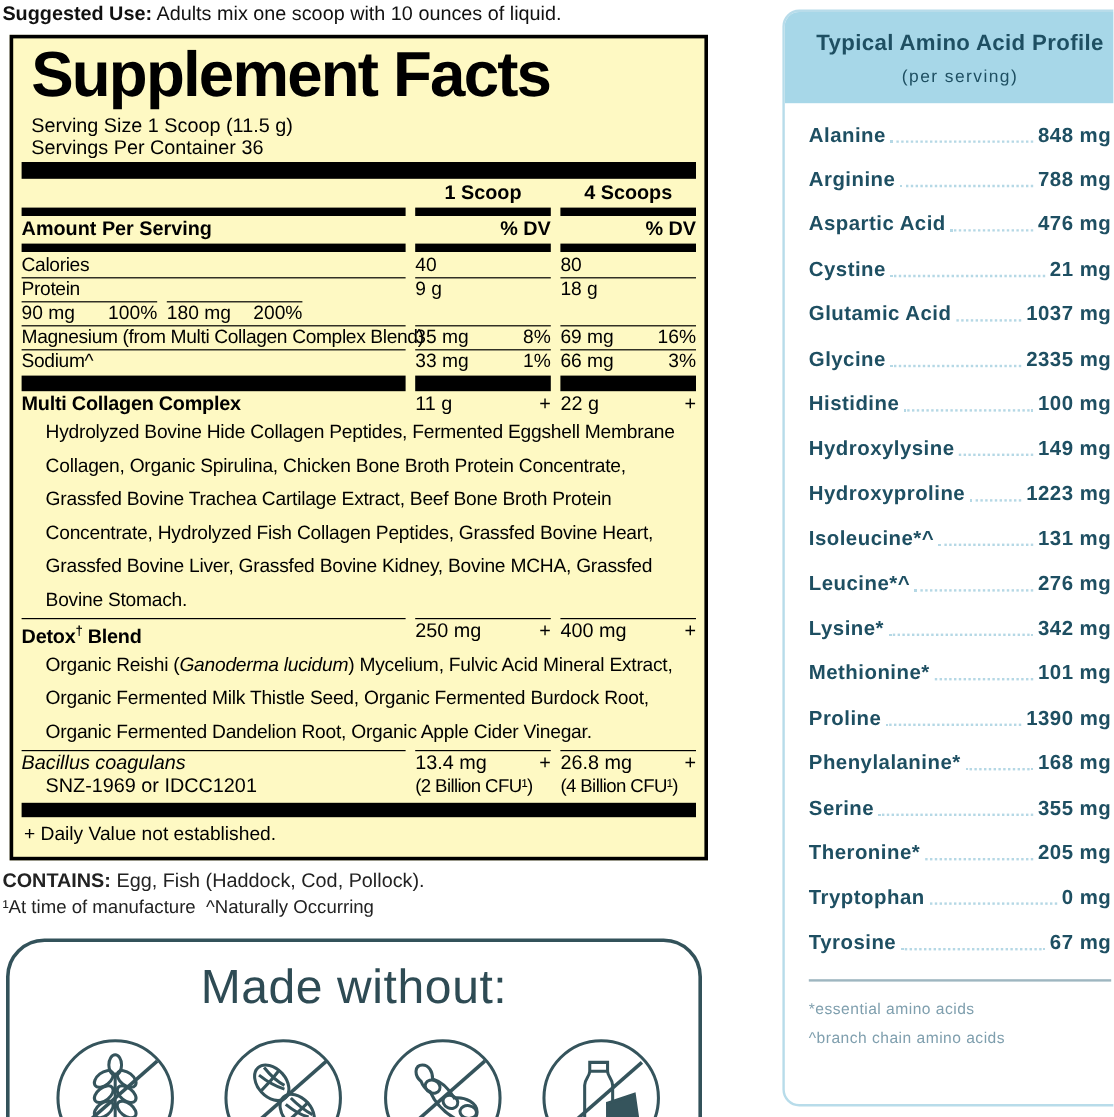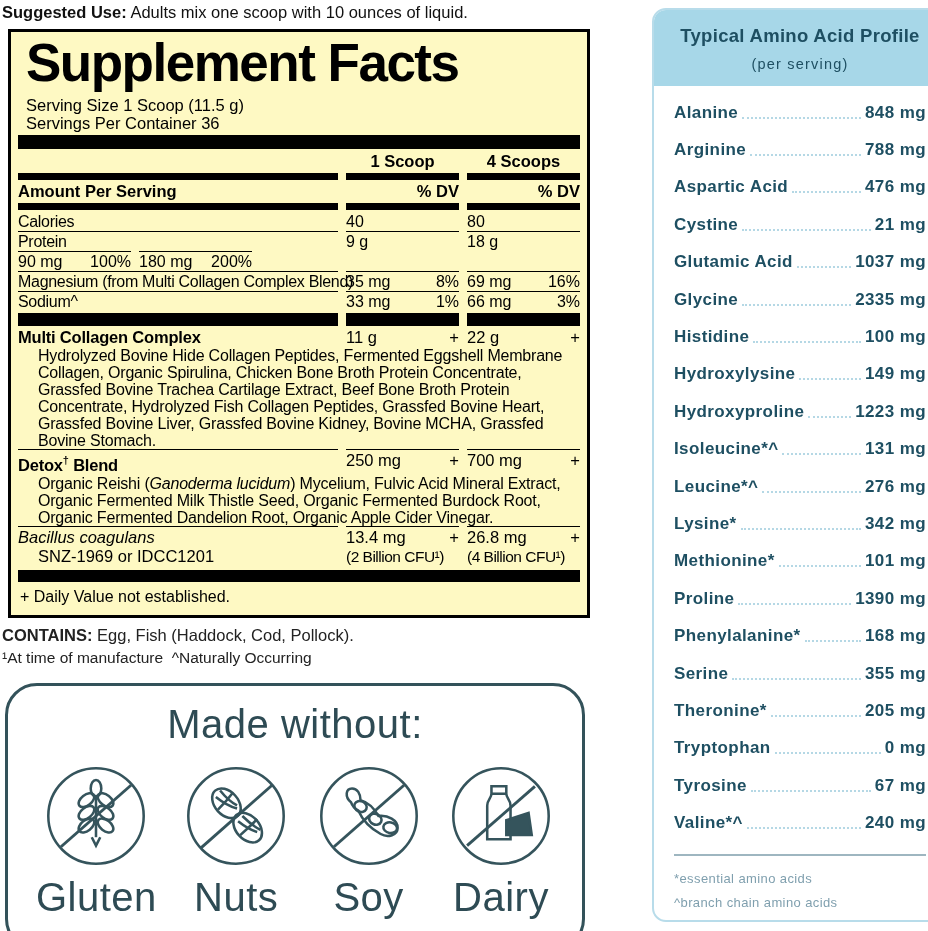--- a/index.html
+++ b/index.html
@@ -37,21 +37,21 @@
 
   .f-row { font-size:16px; line-height:18px; }
   .f-row .c-desc { white-space:nowrap; letter-spacing:-0.3px; }
   .rows .f-row .c-desc, .rows .f-row .c-num { border-top:1px solid #000; padding-top:1px; }
   .rows .f-row:first-of-type .c-desc, .rows .f-row:first-of-type .c-num { border-top:none; }
 
   .blend-row { font-size:16.5px; line-height:19px; }
   .blend-row.topline .c-desc, .blend-row.topline .c-num { border-top:1px solid #000; padding-top:1px; }
   .blend-name { font-weight:bold; letter-spacing:-0.2px; white-space:nowrap; }
   .sup { vertical-align:super; font-size:11px; }
-  .blend-desc { font-size:16px; line-height:17px; margin-left:20px; letter-spacing:-0.2px; }
+  .blend-desc { font-size:16px; line-height:28px; margin-left:20px; letter-spacing:-0.2px; }
   .italic { font-style:italic; }
   .sub-val { font-size:15.5px; white-space:nowrap; letter-spacing:-0.5px; }
   .strain { margin-left:20px; }
   .dv-note { font-size:16px; padding:3px 0 4px 2px; }
 
   .contains-line { font-size:16.5px; padding:8px 0 2px 2px; color:#222; }
   .contains-line .lbl { font-weight:bold; }
   .fine-note { font-size:15.5px; padding:2px 0 0 2px; color:#222; }
 
   
@@ -198,21 +198,21 @@
       </div>
       <div class="blend-desc">Hydrolyzed Bovine Hide Collagen Peptides, Fermented Eggshell Membrane Collagen, Organic Spirulina, Chicken Bone Broth Protein Concentrate, Grassfed Bovine Trachea Cartilage Extract, Beef Bone Broth Protein Concentrate, Hydrolyzed Fish Collagen Peptides, Grassfed Bovine Heart, Grassfed Bovine Liver, Grassfed Bovine Kidney, Bovine MCHA, Grassfed Bovine Stomach.</div>
 
       <div class="cols blend-row topline">
         <div class="c-desc blend-name"><span>Detox</span><span class="sup">†</span><span> Blend</span></div>
         <div class="c-num">
             <span>250 mg</span>
             <span>+</span>
           </div>
         <div class="c-num">
-            <span>700 mg</span>
+            <span>400 mg</span>
             <span>+</span>
           </div>
       </div>
       <div class="blend-desc"><span>Organic Reishi (</span><span class="italic">Ganoderma lucidum</span><span>) Mycelium, Fulvic Acid Mineral Extract, Organic Fermented Milk Thistle Seed, Organic Fermented Burdock Root, Organic Fermented Dandelion Root, Organic Apple Cider Vinegar.</span></div>
 
       <div class="cols blend-row topline">
         <div class="c-desc">
           <div class="italic">Bacillus coagulans</div>
           <div class="strain">SNZ-1969 or IDCC1201</div>
         </div>
@@ -423,25 +423,20 @@
           <span class="aa-dots"></span>
           <span class="aa-val">0 mg</span>
         </div>
 
         <div class="amino-row">
           <span class="aa-name">Tyrosine</span>
           <span class="aa-dots"></span>
           <span class="aa-val">67 mg</span>
         </div>
 
-        <div class="amino-row">
-          <span class="aa-name">Valine*^</span>
-          <span class="aa-dots"></span>
-          <span class="aa-val">240 mg</span>
-        </div>
       </div>
     <div class="amino-foot">
       <div>*essential amino acids</div>
       <div>^branch chain amino acids</div>
     </div>
   </div>
 
 </div>
 
 </body></html>

